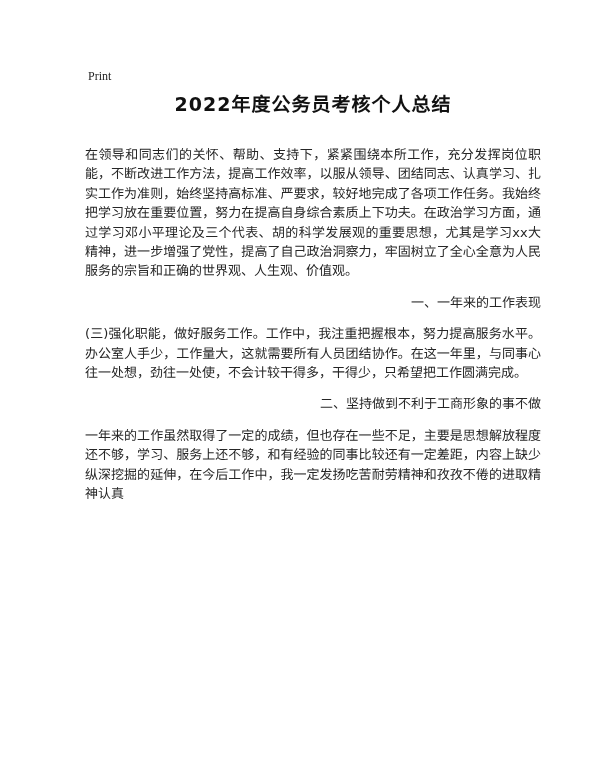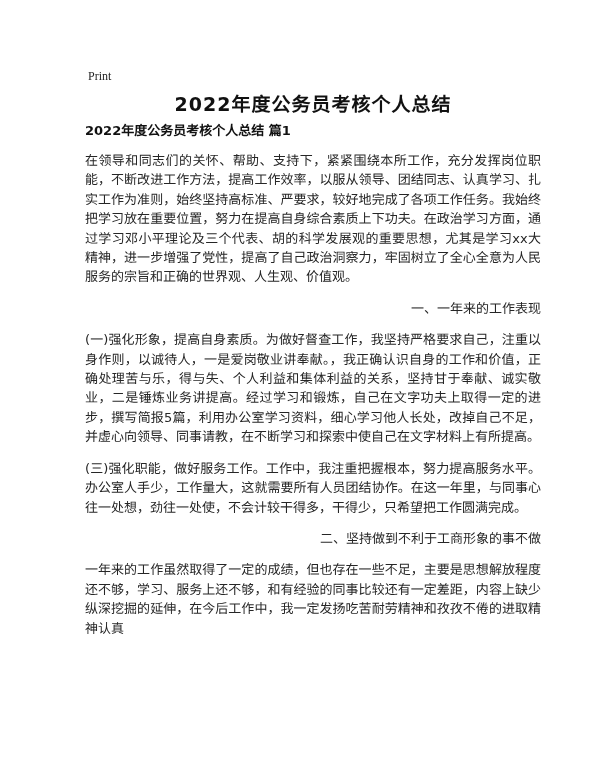--- a/index.html
+++ b/index.html
@@ -26,21 +26,21 @@
     cursor: pointer;
   }
   .content {
     position: absolute;
     left: 85px;
     top: 92px;
     width: 456px;
     color: #262626;
   }
   .doc-title {
-    margin: 0 0 5px 0;
+    margin: 0 0 29px 0;
     font-size: 19px;
     line-height: 24px;
     font-weight: bold;
     text-align: center;
     color: #111111;
     letter-spacing: 1px;
   }
   .doc-subtitle {
     margin: 0 0 10px 0;
     font-size: 13px;
@@ -73,28 +73,26 @@
 
 <div class="page">
 
   <a class="print-link">Print</a>
 
   <div class="content">
 
     <h1 class="doc-title">2022年度公务员考核个人总结</h1>
 
 
-    <h2 class="doc-section-title">2022年度公务员考核个人总结 篇1</h2>
 
 
     <p>在领导和同志们的关怀、帮助、支持下，紧紧围绕本所工作，充分发挥岗位职能，不断改进工作方法，提高工作效率，以服从领导、团结同志、认真学习、扎实工作为准则，始终坚持高标准、严要求，较好地完成了各项工作任务。我始终把学习放在重要位置，努力在提高自身综合素质上下功夫。在政治学习方面，通过学习邓小平理论及三个代表、胡的科学发展观的重要思想，尤其是学习xx大精神，进一步增强了党性，提高了自己政治洞察力，牢固树立了全心全意为人民服务的宗旨和正确的世界观、人生观、价值观。</p>
 
     <p class="subheading">一、一年来的工作表现</p>
 
-    <p>(一)强化形象，提高自身素质。为做好督查工作，我坚持严格要求自己，注重以身作则，以诚待人，一是爱岗敬业讲奉献。，我正确认识自身的工作和价值，正确处理苦与乐，得与失、个人利益和集体利益的关系，坚持甘于奉献、诚实敬业，二是锤炼业务讲提高。经过学习和锻炼，自己在文字功夫上取得一定的进步，撰写简报5篇，利用办公室学习资料，细心学习他人长处，改掉自己不足，并虚心向领导、同事请教，在不断学习和探索中使自己在文字材料上有所提高。</p>
 
 
     <p>(三)强化职能，做好服务工作。工作中，我注重把握根本，努力提高服务水平。办公室人手少，工作量大，这就需要所有人员团结协作。在这一年里，与同事心往一处想，劲往一处使，不会计较干得多，干得少，只希望把工作圆满完成。</p>
 
     <p class="subheading">二、坚持做到不利于工商形象的事不做</p>
 
     <p>一年来的工作虽然取得了一定的成绩，但也存在一些不足，主要是思想解放程度还不够，学习、服务上还不够，和有经验的同事比较还有一定差距，内容上缺少纵深挖掘的延伸，在今后工作中，我一定发扬吃苦耐劳精神和孜孜不倦的进取精神认真</p>
 
   </div>
 </div>

